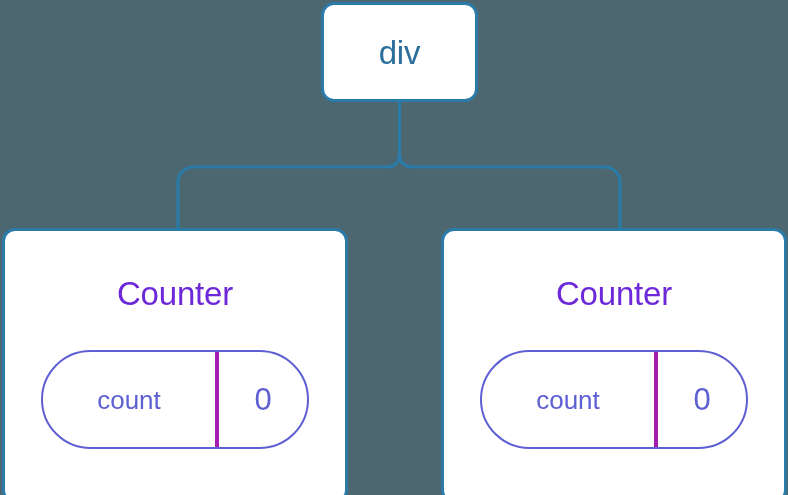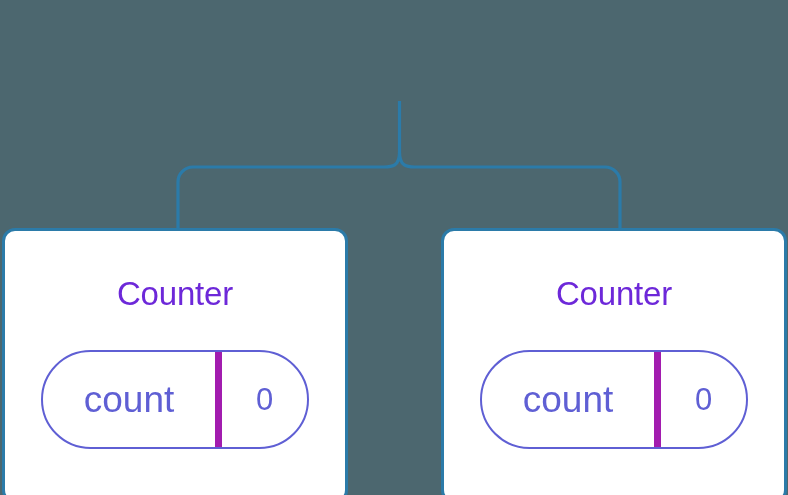--- a/index.html
+++ b/index.html
@@ -93,22 +93,22 @@
     background: #ffffff;
     display: flex;
     align-items: stretch;
     overflow: hidden;
   }
   .state-key {
     flex: 0 0 172px;
     display: flex;
     align-items: center;
     justify-content: center;
-    border-right: 7px solid #a21caf;
-    font-size: 37px;
+    border-right: 4px solid #a21caf;
+    font-size: 26px;
     color: #5f5fd4;
     line-height: 1;
   }
   .state-value {
     flex: 1 1 auto;
     display: flex;
     align-items: center;
     justify-content: center;
     font-size: 31px;
     color: #5f5fd4;
@@ -130,20 +130,23 @@
              A 15 15 0 0 0 178 182
              L 178 229" fill="none" stroke="#2b7ba9" stroke-width="3.2" stroke-linecap="butt"></path>
 
     <path d="M 399.5 152
              C 399.5 166.5, 407 167, 415 167
              L 605 167
              A 15 15 0 0 1 620 182
              L 620 229" fill="none" stroke="#2b7ba9" stroke-width="3.2" stroke-linecap="butt"></path>
   </svg>
 
+  <div class="node" id="node-root">
+    <span class="node-title">div</span>
+  </div>
 
   <div class="node node-child" id="node-counter-left">
     <div class="child-title">Counter</div>
     <div class="state-pill">
       <div class="state-key">count</div>
       <div class="state-value">0</div>
     </div>
   </div>
 
   <div class="node node-child" id="node-counter-right">

